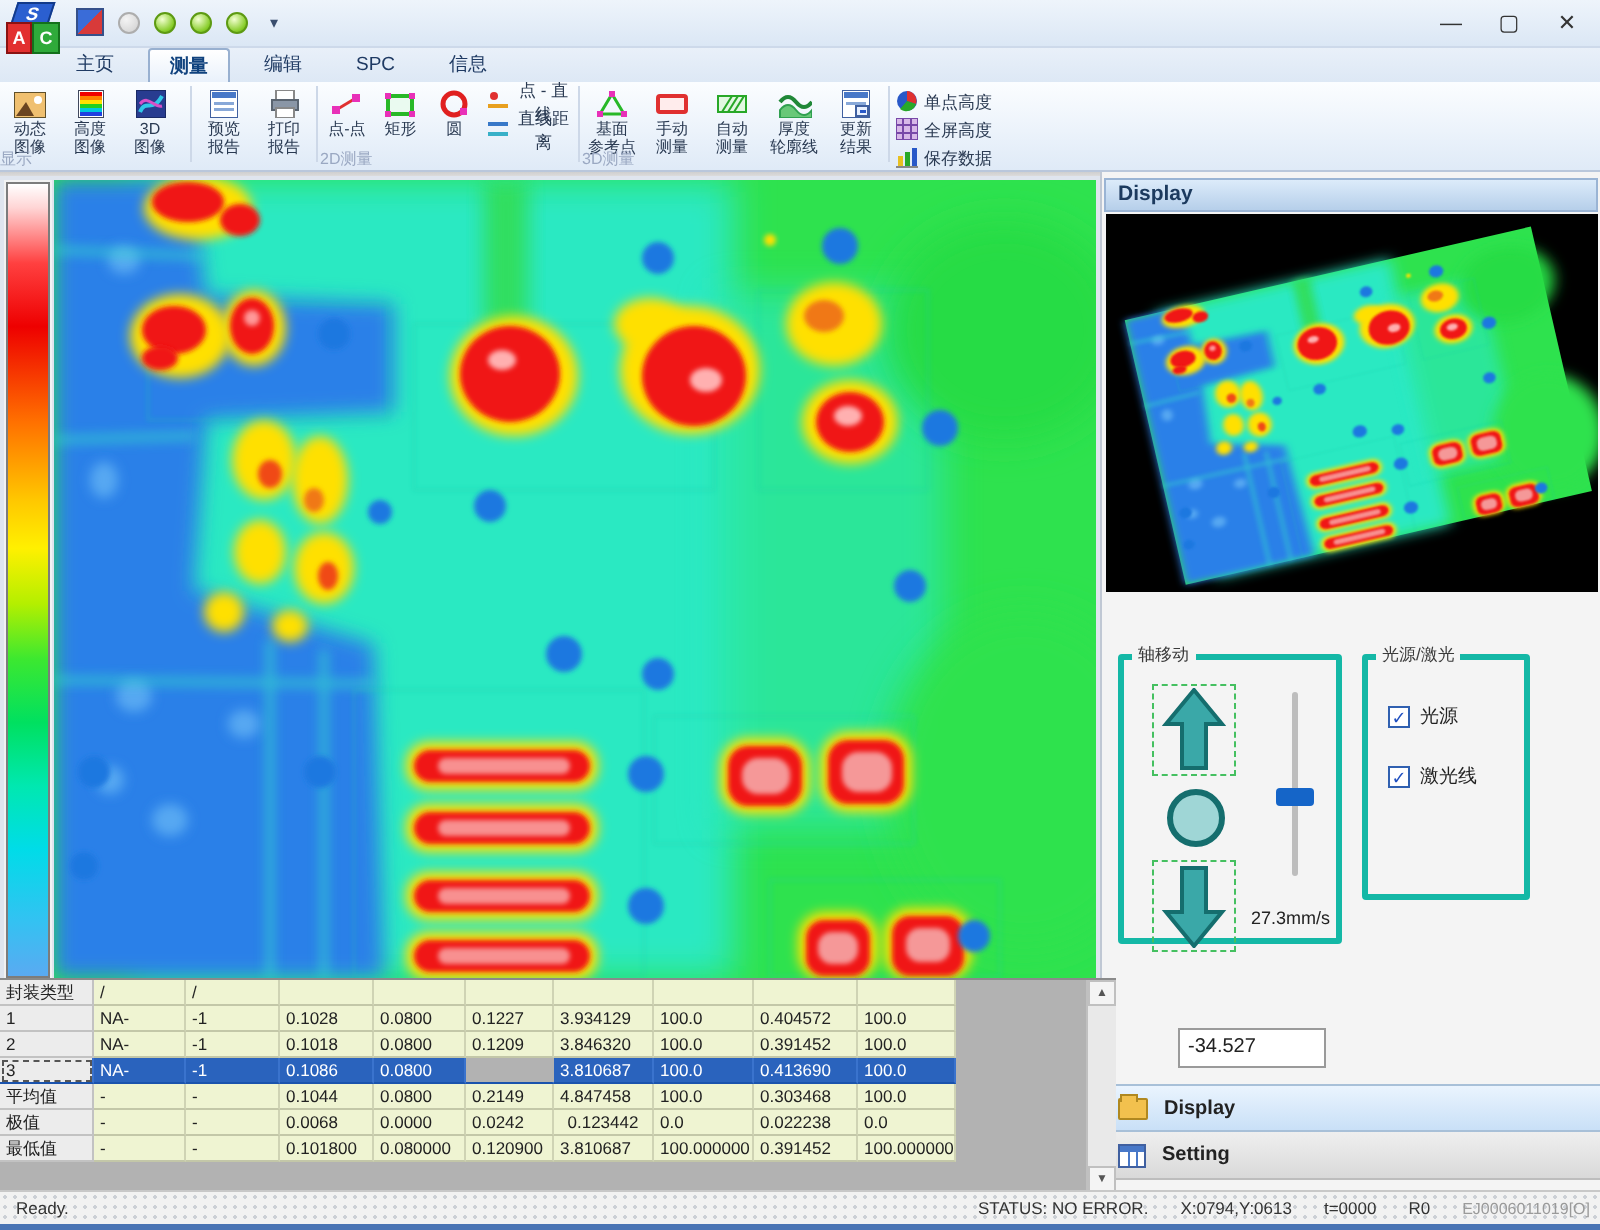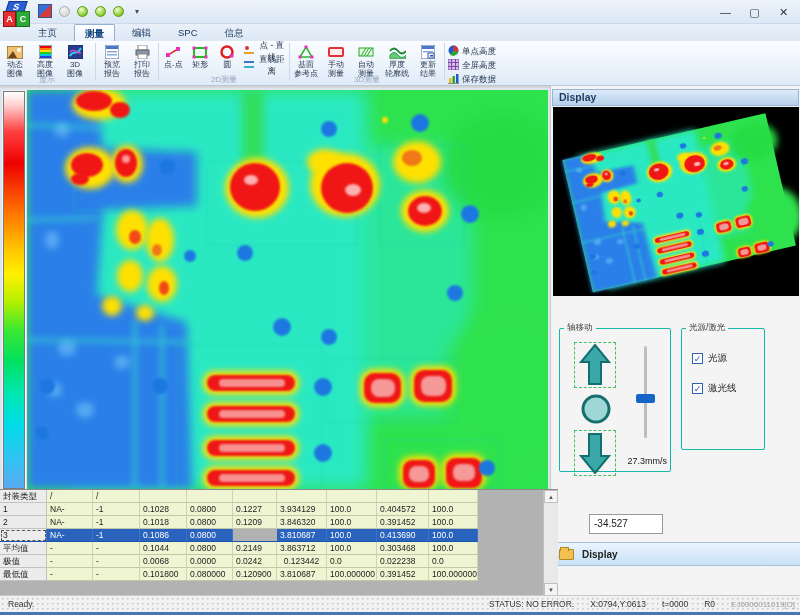--- a/index.html
+++ b/index.html
@@ -31,21 +31,21 @@
   .tab { padding:0 10px; font-size:9.5px; line-height:17px; color:#1f3a63; }
   .tab.active { background:linear-gradient(#ffffff,#e9f1fb); border:1px solid #98b0d0; border-bottom:none;
     border-radius:2px 2px 0 0; color:#10427e; font-weight:bold; }
 
   
   .ribbon { position:absolute; left:0; top:41px; width:800px; height:45px;
     background:linear-gradient(#fbfdff,#ecf3fb 55%,#dfeaf7); border-bottom:1px solid #b9c7db;
     display:flex; align-items:flex-start; }
   .rgroup { position:relative; height:44px; padding-top:1px; display:flex; align-items:flex-start; }
   .vsep { width:1px; height:38px; margin:2px 1px 0 1px; background:#cdd8e8; }
-  .glabel { position:absolute; left:0; right:0; bottom:0; text-align:center; font-size:8px; color:#9aa8c2; }
+  .glabel { position:absolute; left:0; right:0; bottom:0; text-align:left; font-size:8px; color:#9aa8c2; }
   .rbtn { display:flex; flex-direction:column; align-items:center; width:30px; padding-top:2px;
     background:none; border:none; cursor:pointer; }
   .rbtn .ricon { height:16px; display:flex; align-items:center; justify-content:center; }
   .rlabel { white-space:pre-line; font-size:8px; line-height:1.1; color:#2a3a52; text-align:center; margin-top:1px; }
   .sbtn { display:flex; align-items:center; gap:3px; height:13px; font-size:8.5px; color:#2a3a52;
     background:none; border:none; cursor:pointer; padding:0 2px; }
   .stack { display:flex; flex-direction:column; justify-content:flex-start; gap:1px; padding-top:3px; }
 
   
   .hsep { position:absolute; left:0; top:86px; width:800px; height:4px;
@@ -62,21 +62,21 @@
   .heatmap { position:absolute; left:27px; top:90px; width:521px; height:399px; background:#2ee24e; }
   .heatmap svg { display:block; }
 
   
   .right-panel { position:absolute; left:550px; top:86px; width:250px; height:509px;
     background:#f4f4f4; border-left:1px solid #c0c8d4; }
   .panel-title { position:absolute; left:1px; top:3px; width:247px; height:17px;
     background:linear-gradient(#dcebfa,#b6cfea); border:1px solid #9ab4d4;
     font-size:10.5px; font-weight:bold; color:#1c3a5e; line-height:15px; padding-left:6px; }
   .view3d { position:absolute; left:2px; top:21px; width:246px; height:189px; background:#000; overflow:hidden; }
-  fieldset { position:absolute; border:1px solid #14b8a6; border-radius:2px; }
+  fieldset { position:absolute; border:3px solid #14b8a6; border-radius:2px; }
   fieldset legend { font-size:8.5px; color:#3a3a3a; padding:0 3px; margin-left:4px; }
   .axis-group { left:8px; top:236px; width:112px; height:150px; }
   .light-group { left:130px; top:236px; width:84px; height:128px; }
   .axisbtn { position:absolute; border:1px dashed #45c060; display:flex; align-items:center; justify-content:center; cursor:pointer; }
   .btn-up   { left:14px; top:8px;  width:42px; height:46px; }
   .btn-stop { left:19px; top:58px; width:34px; height:34px; border:none; }
   .btn-down { left:14px; top:96px; width:42px; height:46px; }
   .slider-track { position:absolute; left:84px; top:12px; width:3px; height:92px; background:#bdbdbd; border-radius:2px; }
   .slider-handle { position:absolute; left:-8px; top:48px; width:19px; height:9px; background:#1565c8; border-radius:2px; }
   .speed { position:absolute; right:3px; bottom:5px; font-size:9px; color:#222; }
@@ -575,20 +575,24 @@
       <span class="cbbox">✓</span>
       <span>激光线</span>
     </label>
   </fieldset>
 
   <div class="zbox">-34.527</div>
 
   <div class="navitem nav-display">
     <span class="folder"></span>
     <span>Display</span>
+  </div>
+  <div class="navitem nav-setting">
+    <span class="gicon"></span>
+    <span>Setting</span>
   </div>
   <div class="overflow-chevron">»</div>
 </div>
 
 <div class="table-area">
   <div id="tbl">
       <div class="trow">
         <div class="tcell tlabel" style="width: 47px;">封装类型</div>
         <div class="tcell" style="width: 46px;">/</div>
         <div class="tcell" style="width: 47px;">/</div>
@@ -636,21 +640,21 @@
         <div class="tcell" style="width: 52px;">0.413690</div>
         <div class="tcell" style="width: 49px;">100.0</div>
       </div>
       <div class="trow">
         <div class="tcell tlabel" style="width: 47px;">平均值</div>
         <div class="tcell" style="width: 46px;">-</div>
         <div class="tcell" style="width: 47px;">-</div>
         <div class="tcell" style="width: 47px;">0.1044</div>
         <div class="tcell" style="width: 46px;">0.0800</div>
         <div class="tcell" style="width: 44px;">0.2149</div>
-        <div class="tcell" style="width: 50px;">3.863712</div>
+        <div class="tcell" style="width: 50px;">4.847458</div>
         <div class="tcell" style="width: 50px;">100.0</div>
         <div class="tcell" style="width: 52px;">0.303468</div>
         <div class="tcell" style="width: 49px;">100.0</div>
       </div>
       <div class="trow">
         <div class="tcell tlabel" style="width: 47px;">极值</div>
         <div class="tcell" style="width: 46px;">-</div>
         <div class="tcell" style="width: 47px;">-</div>
         <div class="tcell" style="width: 47px;">0.0068</div>
         <div class="tcell" style="width: 46px;">0.0000</div>

